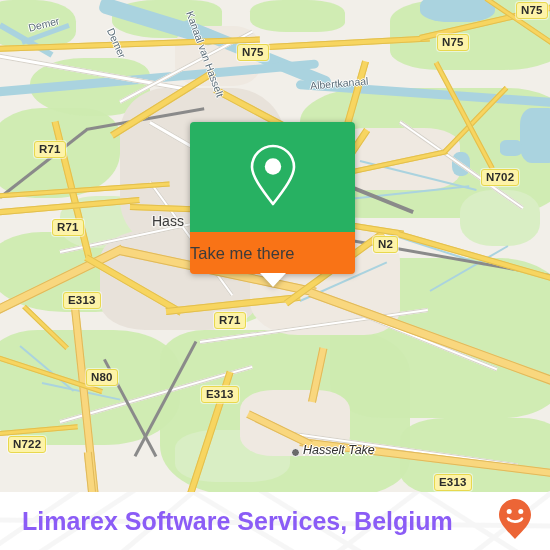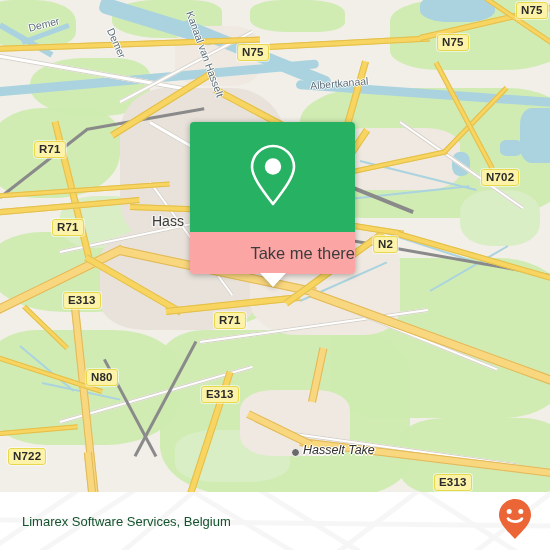--- a/index.html
+++ b/index.html
@@ -51,22 +51,22 @@
   #card{
     position:absolute;left:190px;top:122px;width:165px;
     border-radius:4px;overflow:visible;
     filter:drop-shadow(0 1px 3px rgba(0,0,0,.32));
   }
   #card-top{
     background:#27b162;height:110px;border-radius:4px 4px 0 0;
     display:flex;align-items:center;justify-content:center;
   }
   #card-bottom{
-    background:#fca5a5;height:42px;border-radius:0 0 4px 4px;
-    display:flex;align-items:center;justify-content:flex-end;
+    background:#f97316;height:42px;border-radius:0 0 4px 4px;
+    display:flex;align-items:center;justify-content:flex-start;
     color:#3c3c3c;font-size:16.5px;
   }
   #card-tail{
     position:absolute;left:50%;bottom:-13px;margin-left:-13px;
     width:0;height:0;border-left:13px solid transparent;
     border-right:13px solid transparent;border-top:14px solid #ffffff;
   }
 
   
   #attrib{
@@ -80,21 +80,21 @@
   #footer{
     position:absolute;left:0;top:492px;width:550px;height:58px;
     background:#ffffff;display:flex;align-items:center;
     justify-content:space-between;padding:0 18px 0 22px;
     box-sizing:border-box;overflow:hidden;
   }
   #footer-watermark{
     position:absolute;left:0;top:0;width:550px;height:58px;
     opacity:.055;pointer-events:none;
   }
-  #footer-title{position:relative;color:#14532d;font-size:13px;z-index:2;}
+  #footer-title{position:relative;color:#8b5cf6;font-size:25px;z-index:2;font-weight:bold;}
   #logo{position:relative;display:flex;align-items:center;gap:2px;z-index:2;}
   #logo-word{color:#1d1d1d;font-size:31px;font-weight:bold;letter-spacing:-1.1px;line-height:31px;}
 </style>
 </head>
 <body>
 
 <div id="app">
 
   <div id="map">
 
@@ -228,21 +228,21 @@
     <div class="layer">
       <div class="shield" style="left:237px;top:44px;">N75</div>
       <div class="shield" style="left:437px;top:34px;">N75</div>
       <div class="shield" style="left:516px;top:2px;">N75</div>
       <div class="shield" style="left:34px;top:141px;">R71</div>
       <div class="shield" style="left:52px;top:219px;">R71</div>
       <div class="shield" style="left:63px;top:292px;">E313</div>
       <div class="shield" style="left:86px;top:369px;">N80</div>
       <div class="shield" style="left:201px;top:386px;">E313</div>
       <div class="shield" style="left:214px;top:312px;">R71</div>
-      <div class="shield" style="left:8px;top:448px;">N722</div>
+      <div class="shield" style="left:8px;top:436px;">N722</div>
       <div class="shield" style="left:434px;top:474px;">E313</div>
       <div class="shield" style="left:373px;top:236px;">N2</div>
       <div class="shield" style="left:481px;top:169px;">N702</div>
     </div>
 
     <div id="card">
       <div id="card-top">
         <span>
           <svg width="52" height="66" viewBox="0 0 52 66" aria-hidden="true">
             <path d="M26 4 C14.4 4 5 13.4 5 25 C5 34 14 46.5 26 62 C38 46.5 47 34 47 25 C47 13.4 37.6 4 26 4 Z" fill="none" stroke="#ffffff" stroke-width="2.6" stroke-linejoin="round"></path>

